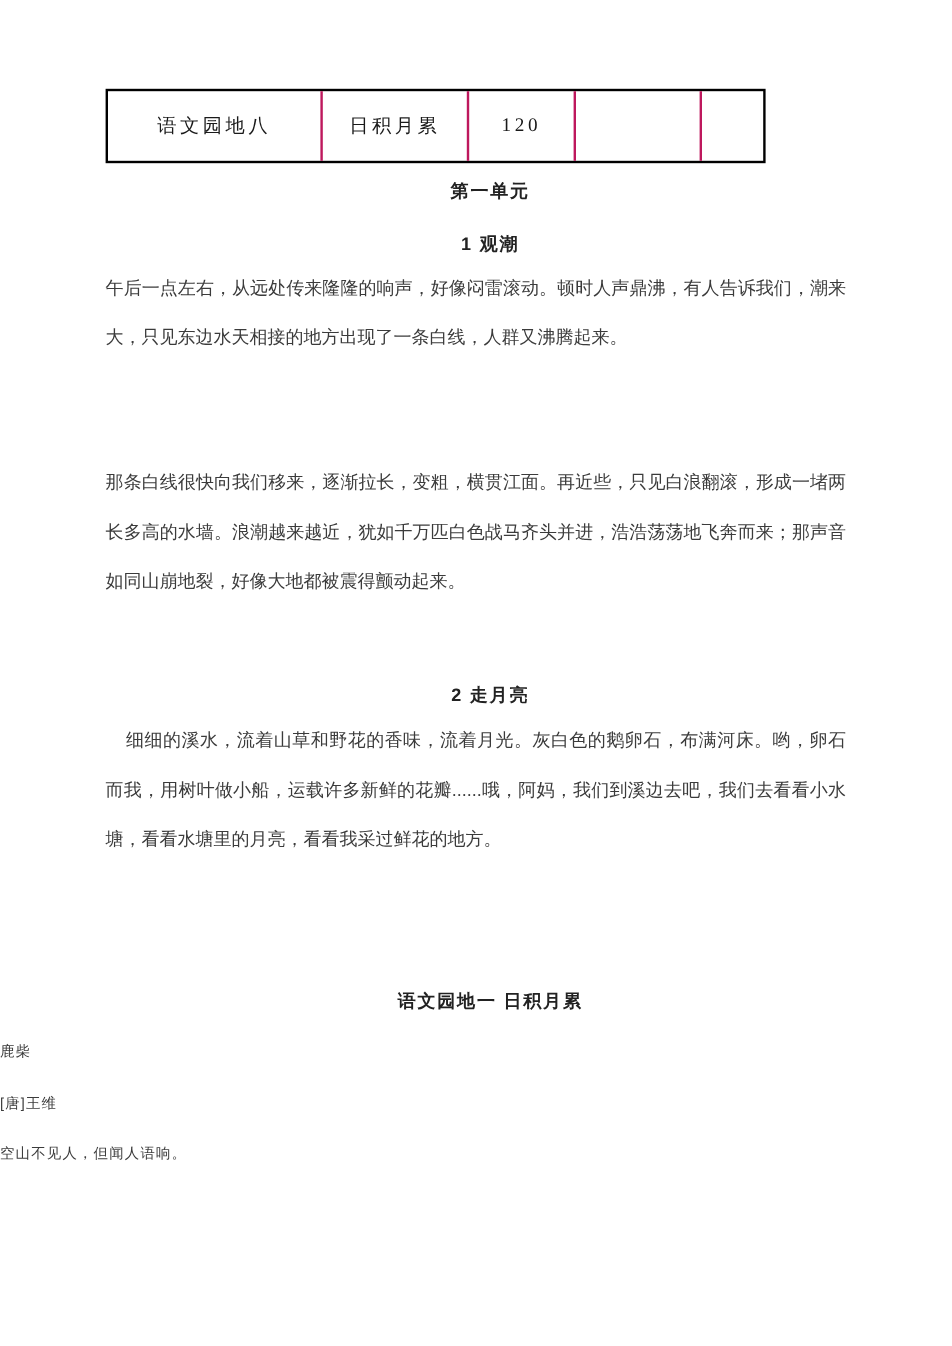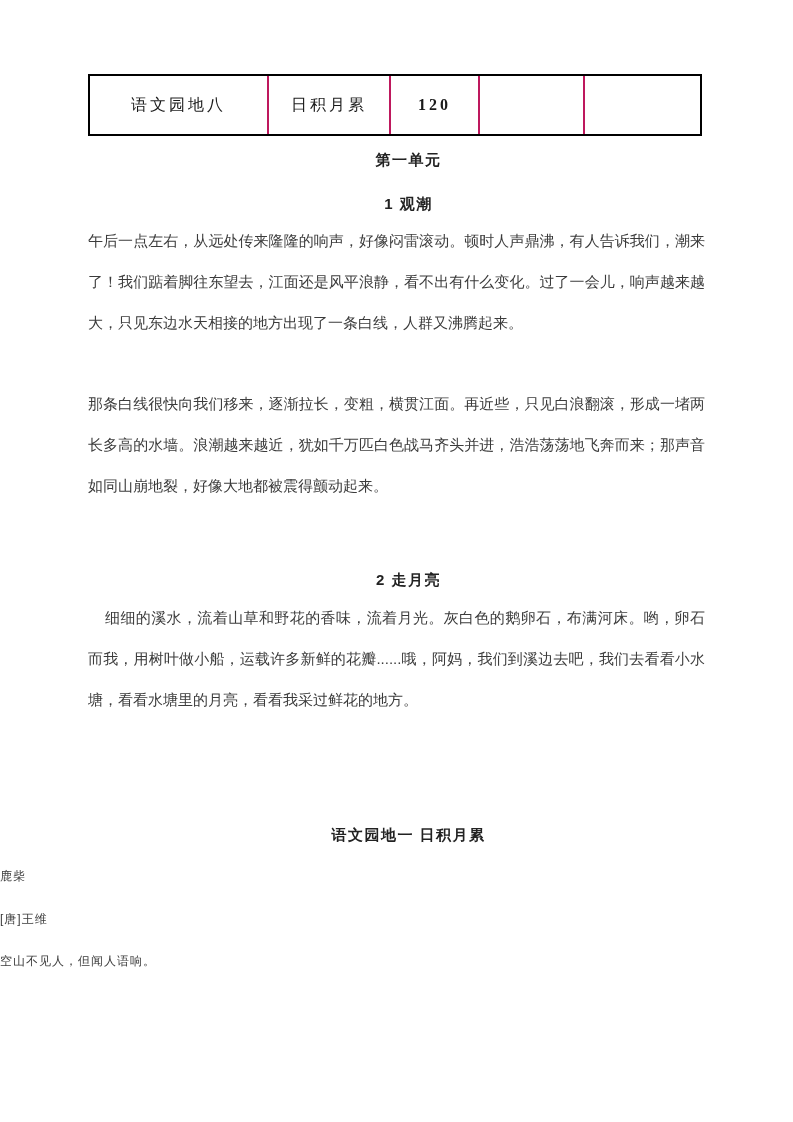--- a/index.html
+++ b/index.html
@@ -14,21 +14,21 @@
     background: #ffffff;
     font-family: "Liberation Sans", "DejaVu Sans", sans-serif;
     overflow: hidden;
   }
 
   
   .header-table {
     position: absolute;
     top: 74px;
     left: 88px;
-    width: 614px;
+    width: 550px;
     height: 62px;
     display: flex;
     border: 2px solid #000000;
     box-sizing: border-box;
   }
   .header-table .cell {
     display: flex;
     align-items: center;
     justify-content: center;
     box-sizing: border-box;
@@ -36,21 +36,21 @@
     font-family: "Liberation Serif", "DejaVu Serif", serif;
     font-size: 16px;
     letter-spacing: 3px;
     color: #1a1a1a;
     white-space: nowrap;
     overflow: hidden;
   }
   .header-table .cell:first-child { border-left: none; }
   .c1 { width: 177px; }
   .c2 { width: 122px; }
-  .c3 { width: 89px; font-weight: bold; }
+  .c3 { width: 89px; }
   .c4 { width: 105px; }
   .c5 { flex: 1; }
 
   
   .center-heading {
     position: absolute;
     left: 12px;
     width: 100%;
     text-align: center;
     font-weight: bold;
@@ -104,25 +104,24 @@
     <div class="cell c4"></div>
     <div class="cell c5"></div>
   </div>
 
   <div class="center-heading" style="top:151px;">第一单元</div>
 
   <div class="center-heading" style="top:195px;">1 观潮</div>
 
   <div class="para" style="top:220px;">
     <div class="line">午后一点左右，从远处传来隆隆的响声，好像闷雷滚动。顿时人声鼎沸，有人告诉我们，潮来</div>
-    <div class="line">了！我们踮着脚往东望去，江面还是风平浪静，看不出有什么变化。过了一会儿，响声越来越</div>
     <div class="line last">大，只见东边水天相接的地方出现了一条白线，人群又沸腾起来。</div>
   </div>
 
-  <div class="para" style="top:383px;">
+  <div class="para" style="top:383px;font-family:Liberation Serif, serif;">
     <div class="line">那条白线很快向我们移来，逐渐拉长，变粗，横贯江面。再近些，只见白浪翻滚，形成一堵两</div>
     <div class="line">长多高的水墙。浪潮越来越近，犹如千万匹白色战马齐头并进，浩浩荡荡地飞奔而来；那声音</div>
     <div class="line last">如同山崩地裂，好像大地都被震得颤动起来。</div>
   </div>
 
   <div class="center-heading" style="top:571px;">2 走月亮</div>
 
   <div class="para" style="top:597px;">
     <div class="line indent1">细细的溪水，流着山草和野花的香味，流着月光。灰白色的鹅卵石，布满河床。哟，卵石</div>
     <div class="line">而我，用树叶做小船，运载许多新鲜的花瓣......哦，阿妈，我们到溪边去吧，我们去看看小水</div>

